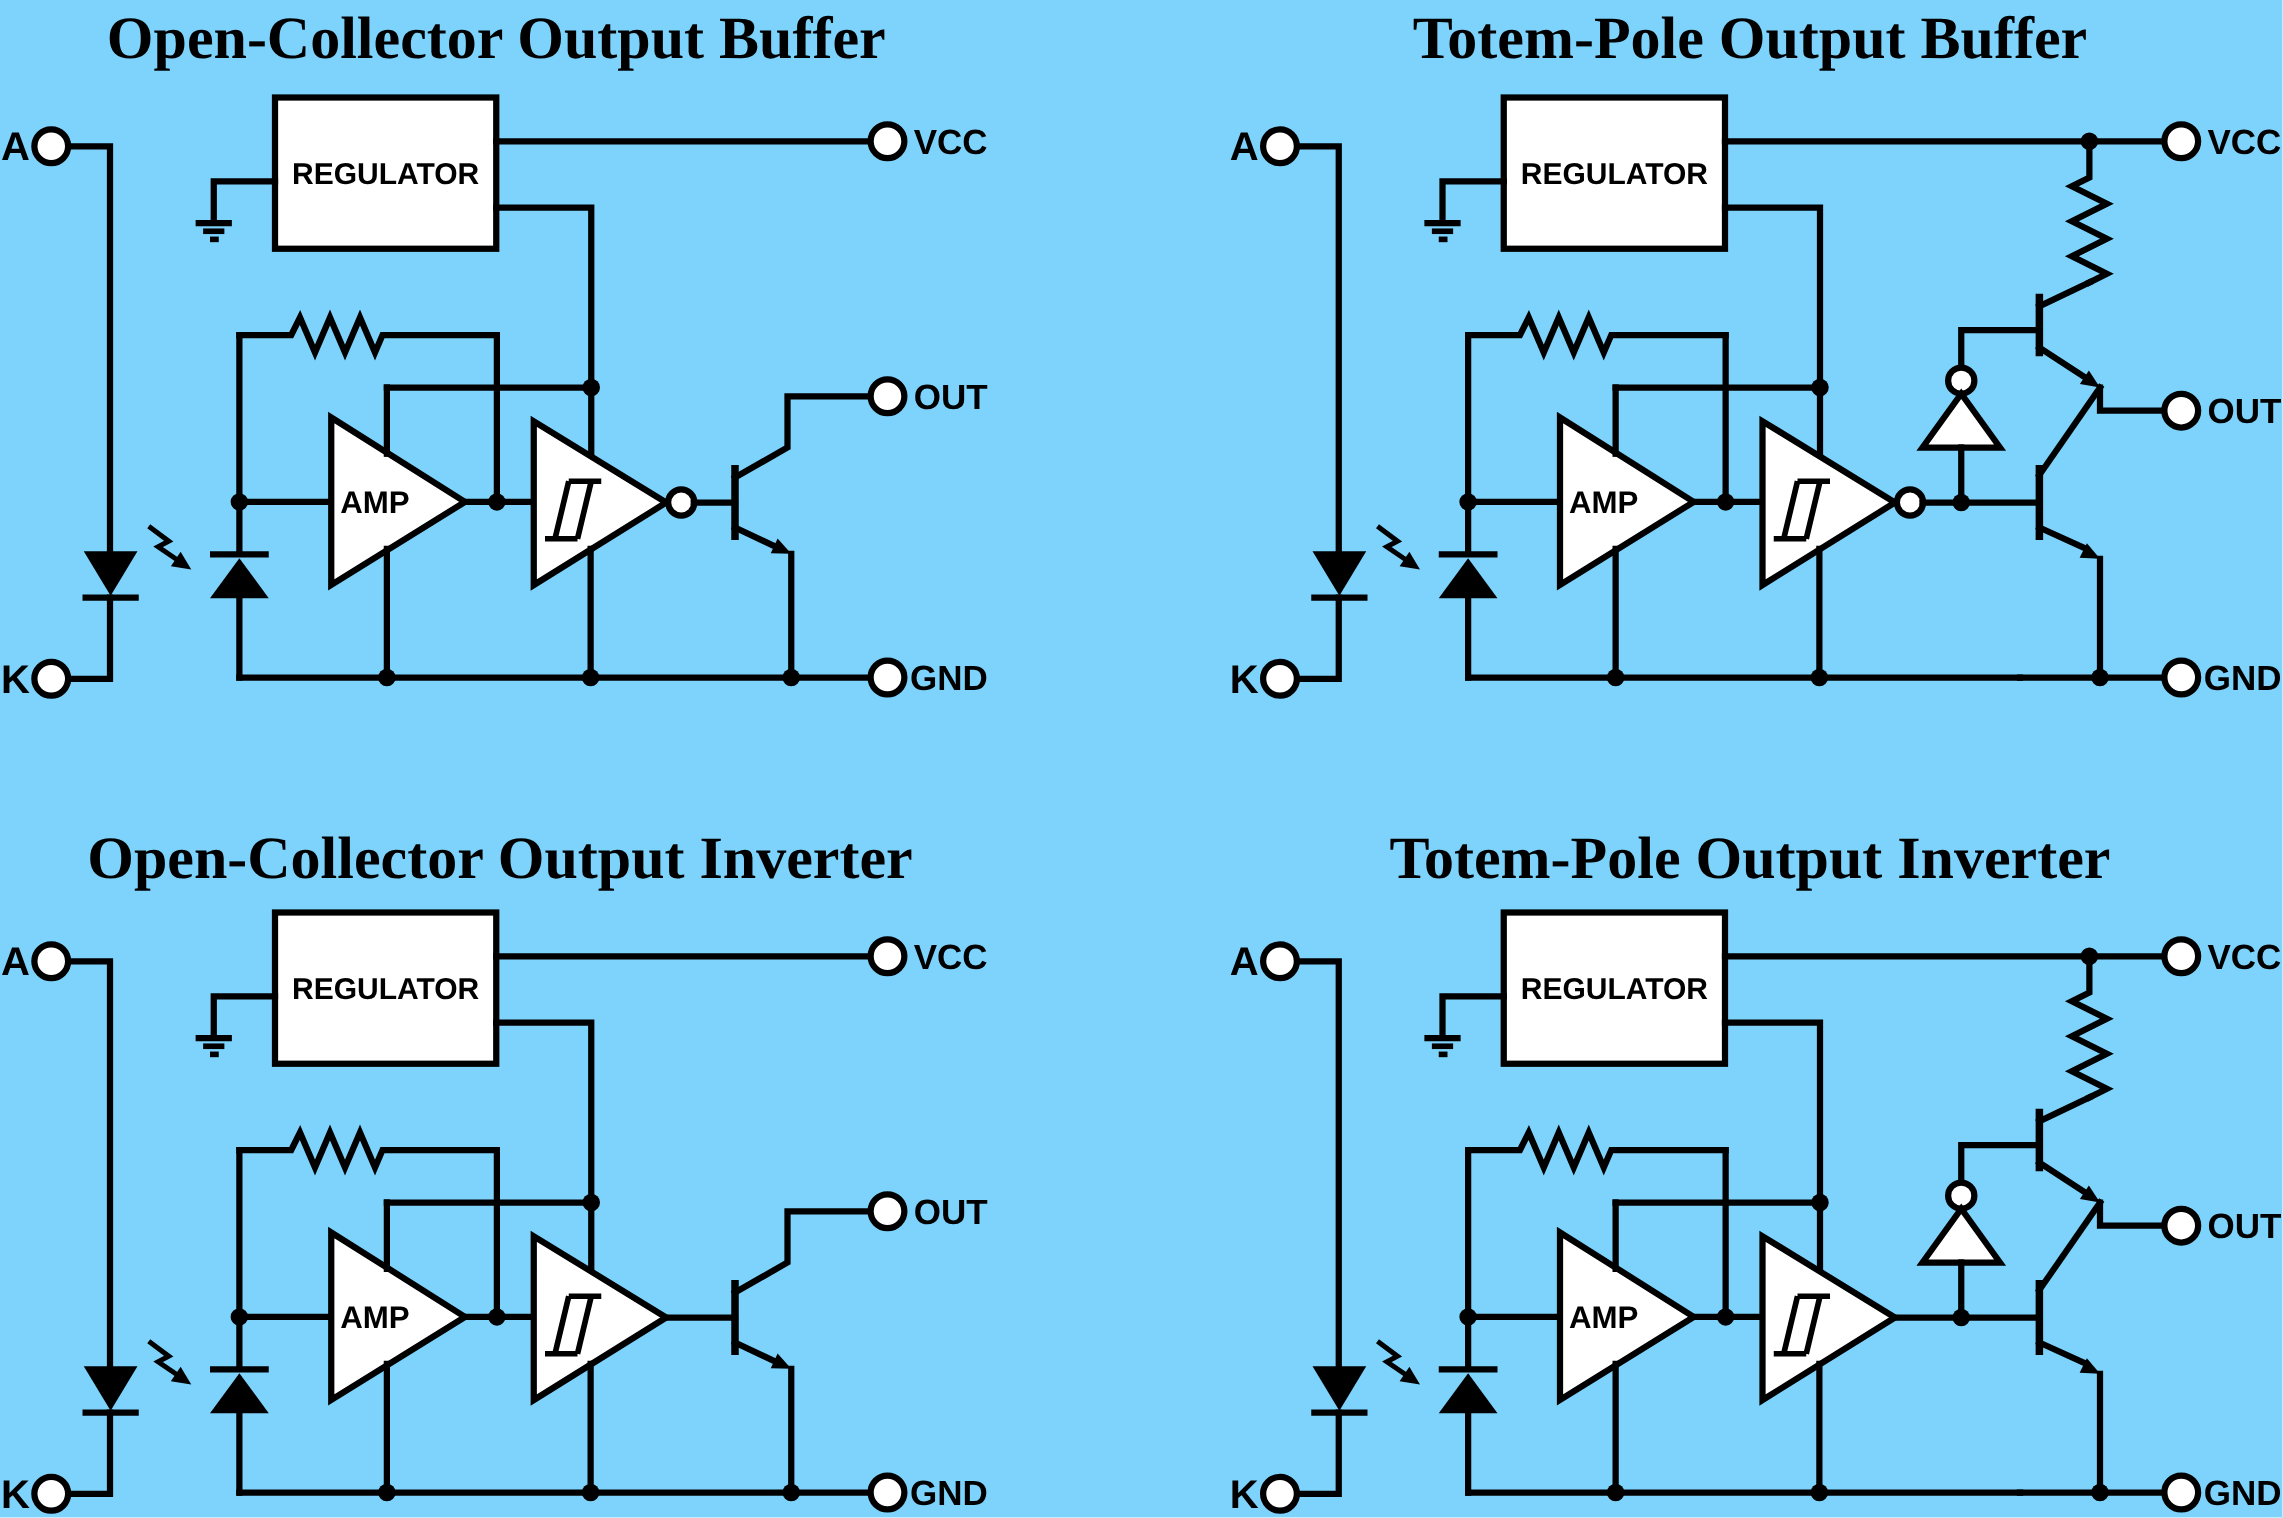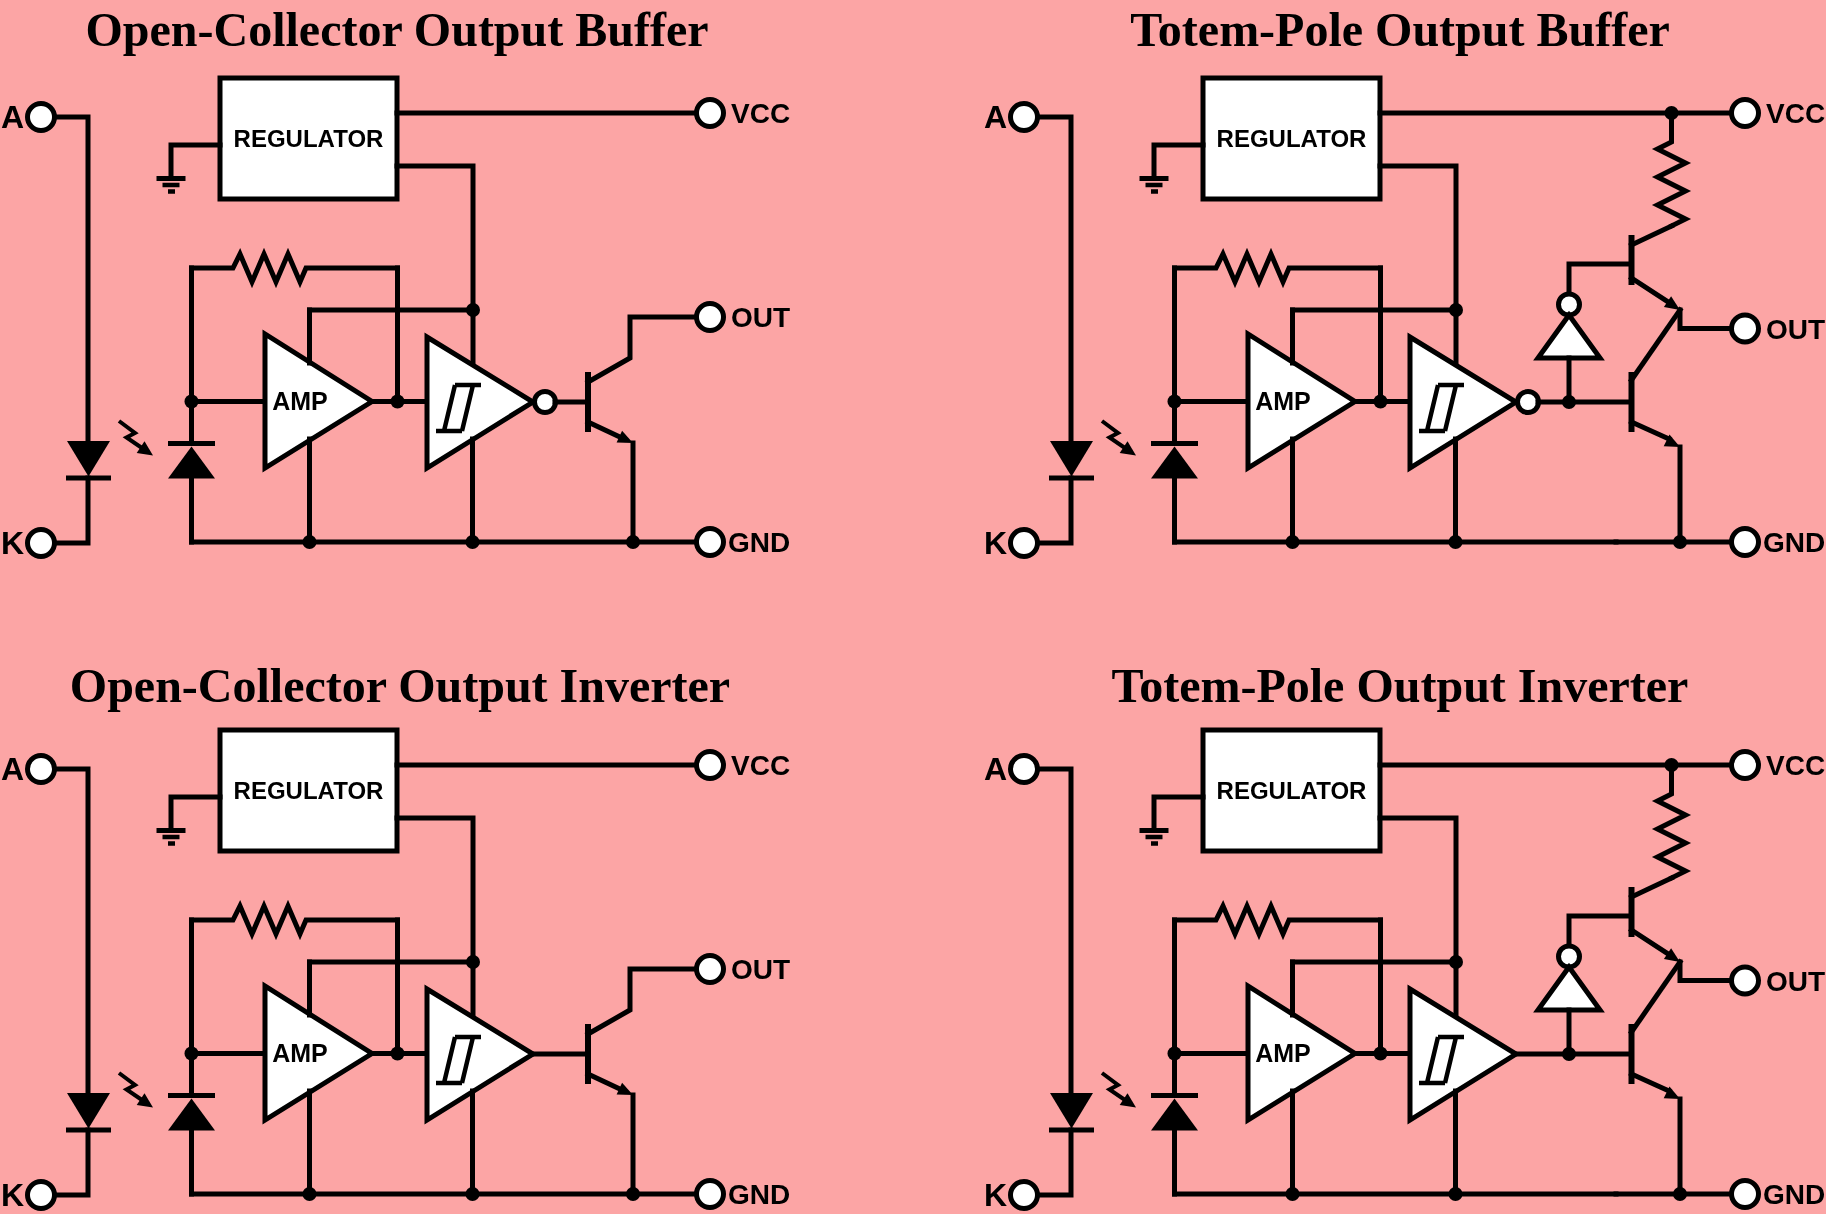--- a/index.html
+++ b/index.html
@@ -1,16 +1,16 @@
 <!DOCTYPE html>
 <html><head>
 <meta charset="utf-8">
 <style>
   html,body{margin:0;padding:0;background:#ffffff;}
-  .stage{width:1826px;height:1214px;background:#fca5a5;position:relative;}
+  .stage{width:1826px;height:1214px;background:#7dd3fc;position:relative;}
   svg{display:block;}
   .w{fill:none;stroke:#000;stroke-width:5;stroke-linecap:square;stroke-linejoin:miter;}
   .thin{fill:none;stroke:#000;stroke-width:4;stroke-linecap:butt;}
   .bar{fill:none;stroke:#000;stroke-width:5;stroke-linecap:butt;}
   .bar2{fill:none;stroke:#000;stroke-width:4.5;stroke-linecap:butt;}
   .bbar{fill:none;stroke:#000;stroke-width:6;stroke-linecap:butt;}
   .sym{fill:#ffffff;stroke:#000;stroke-width:5;stroke-linejoin:miter;}
   .blk{fill:#000;stroke:none;}
   .glyph{fill:none;stroke:#000;stroke-width:4.5;stroke-linecap:butt;}
   text{fill:#000;}

